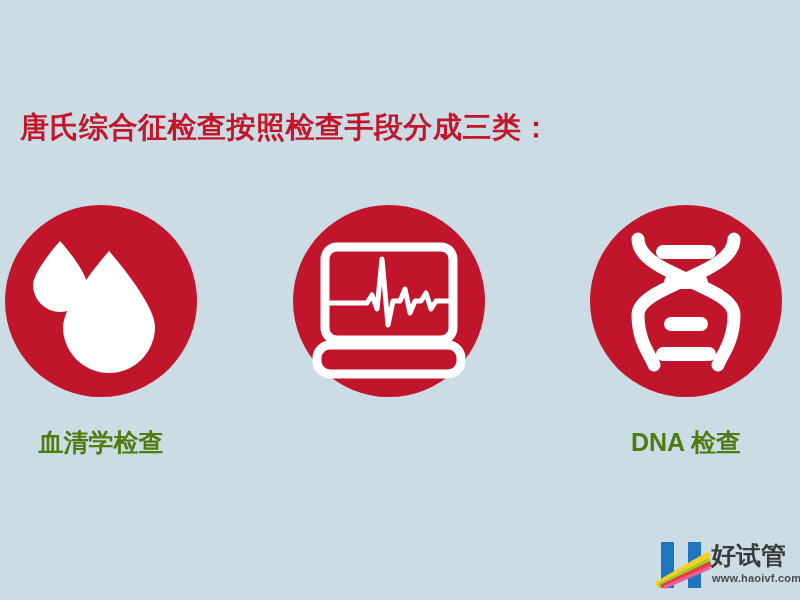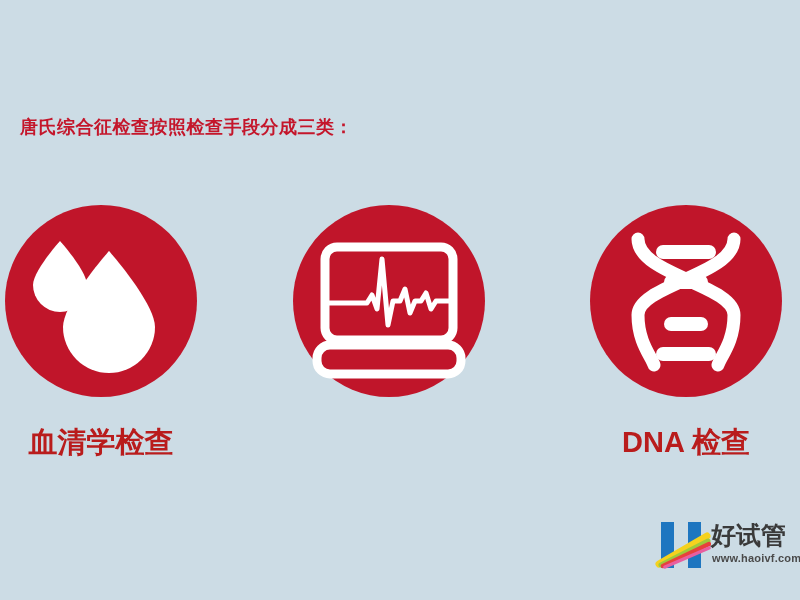--- a/index.html
+++ b/index.html
@@ -21,21 +21,21 @@
     width: 800px;
     height: 600px;
     background: #ccdce5;
   }
   
   .heading {
     position: absolute;
     left: 20px;
     top: 108px;
     width: 760px;
-    font-size: 18px;
+    font-size: 29px;
     line-height: 38px;
     font-weight: bold;
     color: #c4162b;
     letter-spacing: 0.5px;
     white-space: nowrap;
   }
   
   .icon-row {
     position: absolute;
     left: 0;
@@ -73,35 +73,35 @@
     position: absolute;
     left: 0;
     top: 425px;
     width: 800px;
     height: 46px;
   }
   .caption {
     position: absolute;
     top: 0;
     text-align: center;
-    font-size: 29px;
+    font-size: 25px;
     line-height: 34px;
     font-weight: bold;
-    color: #b91c1c;
+    color: #4d7c0f;
     white-space: nowrap;
   }
   .caption.c1 { left: 5px;   width: 192px; }
   .caption.c2 { left: 293px; width: 192px; }
   .caption.c3 { left: 590px; width: 192px; text-align: center; }
 
   
   .watermark {
     position: absolute;
     left: 655px;
-    top: 518px;
+    top: 538px;
     width: 140px;
     height: 56px;
   }
   .wm-mark {
     position: absolute;
     left: 0; top: 2px;
     width: 56px;
     height: 50px;
   }
   .wm-text {

